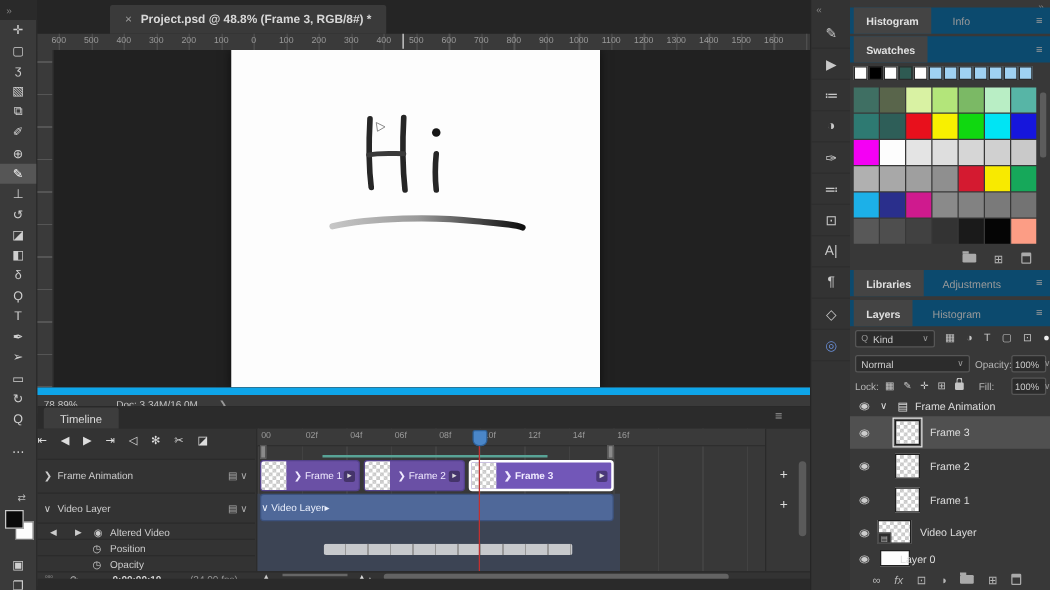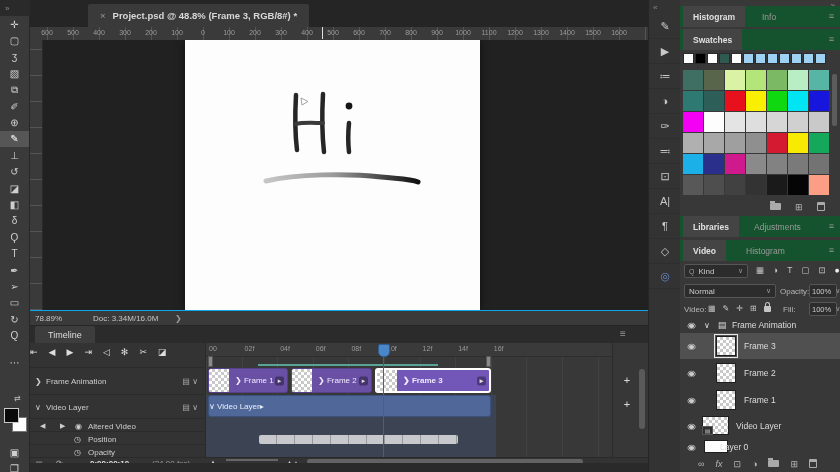--- a/index.html
+++ b/index.html
@@ -32,21 +32,21 @@
   #ruler-top .rl{position:absolute;top:2px;transform:translateX(-50%);font-size:7px;color:#9a9a9a;}
   #ruler-cursor{left:322px;top:27px;width:1px;height:12px;background:#ddd;}
   #ruler-left{left:30px;top:40px;width:12px;height:270px;background:#3a3a3a;border-right:1px solid #2a2a2a;
     background-image:repeating-linear-gradient(0deg,#555 0 1px,transparent 1px 26px);}
 
   
   #viewport{left:42px;top:40px;width:606px;height:270px;background:#212121;overflow:hidden;}
   #canvas{left:143px;top:0;width:295px;height:270px;background:#fdfdfd;box-shadow:0 0 8px rgba(0,0,0,.6);}
 
   
-  #statusbar{left:30px;top:310px;width:618px;height:15px;background:#3a3a3a;border-top:1px solid #0ea5e9;
+  #statusbar{left:30px;top:310px;width:618px;height:15px;background:#3a3a3a;border-top:6px solid #0ea5e9;
     font-size:8px;color:#c5c5c5;}
   #statusbar span{position:absolute;top:3px;}
 
   
   #timeline{left:30px;top:325px;width:618px;height:138px;background:#333;border-top:1px solid #262626;}
   #tl-tabrow{left:0;top:0;width:618px;height:17px;background:#2b2b2b;}
   #tl-tab{left:5px;top:0;height:17px;background:#3d3d3d;display:flex;align-items:center;padding:0 13px;
     font-size:9px;color:#ddd;border-radius:2px 2px 0 0;}
   #tl-menu{left:590px;top:2px;font-size:10px;color:#999;}
   #tl-body{left:0;top:17px;width:618px;height:114px;background:#333;}
@@ -87,21 +87,21 @@
 
   
   #strip{left:648px;top:0;width:32px;height:472px;background:#333;border-left:1px solid #262626;}
   #strip-top{height:14px;color:#888;font-size:8px;display:flex;align-items:center;padding-left:4px;}
   .pico{width:32px;height:25px;display:flex;align-items:center;justify-content:center;font-size:11px;color:#c9c9c9;
     border-bottom:1px solid #2e2e2e;box-sizing:border-box;}
   .pico.sync{color:#6a8fd8;}
 
   
   #panels{left:680px;top:0;width:160px;height:472px;background:#383838;}
-  .ptabrow{position:absolute;left:0;width:160px;height:21px;background:#14532d;}
+  .ptabrow{position:absolute;left:0;width:160px;height:21px;background:#0c4a6e;}
   .ptab{position:absolute;top:0;height:21px;display:flex;align-items:center;padding:0 10px;font-size:8.5px;color:#9a9a9a;}
   .ptab.on{background:#444;color:#e0e0e0;font-weight:bold;}
   .pmenu{position:absolute;right:6px;top:5px;font-size:9px;color:#999;}
   #recent-row{position:absolute;left:3px;top:53px;height:12px;}
   .sw{position:absolute;width:11px;height:11px;border:1px solid #2a2a2a;box-sizing:border-box;}
   #swgrid{position:absolute;left:3px;top:70px;}
   .gsw{position:absolute;width:20px;height:20px;}
   #sw-scroll{position:absolute;left:152px;top:74px;width:5px;height:52px;background:#5c5c5c;border-radius:2px;}
   .pfooter{position:absolute;height:14px;display:flex;align-items:center;gap:14px;font-size:9px;color:#b5b5b5;}
   .mini-folder{width:11px;height:7px;background:#aaa;border-radius:1px;position:relative;display:inline-block;}
@@ -434,21 +434,21 @@
         <div>⊞</div>
         <div><span class="mini-trash"></span></div>
       </div>
 
     <div class="ptabrow" style="top:216px">
       <div class="ptab on" style="left:3px">Libraries</div>
       <div class="ptab" style="left:64px">Adjustments</div>
       <span class="pmenu">≡</span>
     </div>
     <div class="ptabrow" style="top:240px">
-      <div class="ptab on" style="left:3px">Video</div>
+      <div class="ptab on" style="left:3px">Layers</div>
       <div class="ptab" style="left:56px">Histogram</div>
       <span class="pmenu">≡</span>
     </div>
 
     <div class="selbox" style="left:4px;top:264px;width:64px">
       <span style="font-size:7px;color:#999">Q</span>
       <span>Kind</span>
       <span class="cv">∨</span>
     </div>
     <div class="irow" style="left:76px;top:265px" id="filter-icons">
@@ -463,21 +463,21 @@
     <div class="selbox" style="left:4px;top:284px;width:92px">
       <span>Normal</span>
       <span class="cv">∨</span>
     </div>
     <span class="rowlabel" style="left:100px;top:287px">Opacity:</span>
     <div class="selbox" style="left:129px;top:284px;width:28px;padding:0 2px">
       <span style="font-size:7.5px">100%</span>
       <span class="cv">∨</span>
     </div>
 
-    <span class="rowlabel" style="left:4px;top:305px">Video:</span>
+    <span class="rowlabel" style="left:4px;top:305px">Lock:</span>
     <div class="irow" style="left:28px;top:303px;gap:7px" id="lock-icons">
         <div style="font-size: 8px;">▦</div>
         <div style="font-size: 8px;">✎</div>
         <div style="font-size: 8px;">✛</div>
         <div style="font-size: 8px;">⊞</div>
         <div><span class="css-lock"></span></div>
       </div>
     <span class="rowlabel" style="left:103px;top:305px">Fill:</span>
     <div class="selbox" style="left:129px;top:302px;width:28px;padding:0 2px">
       <span style="font-size:7.5px">100%</span>

